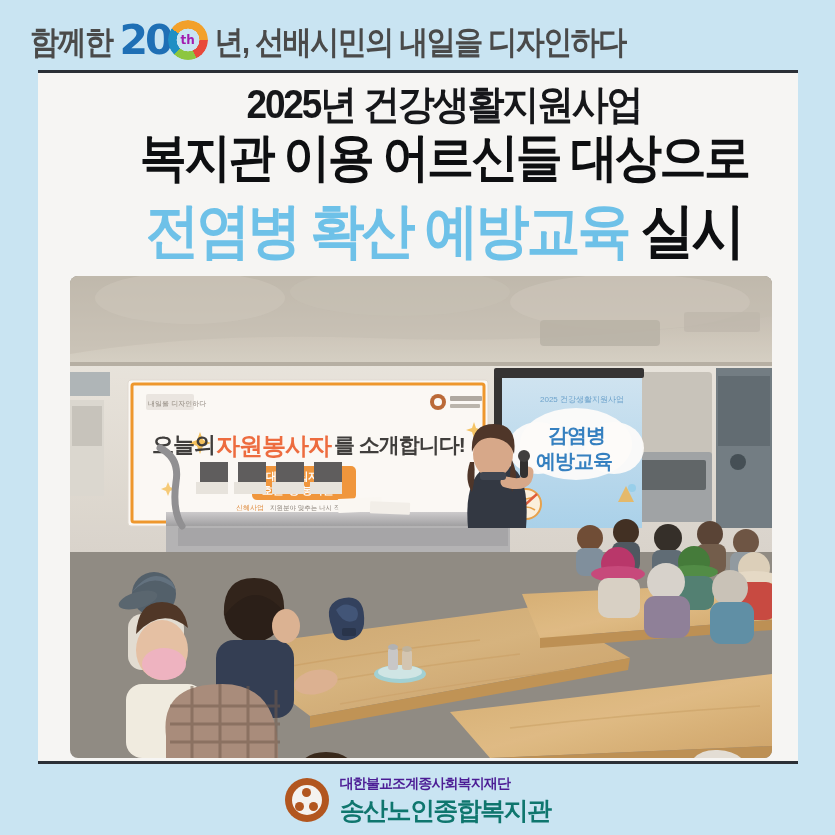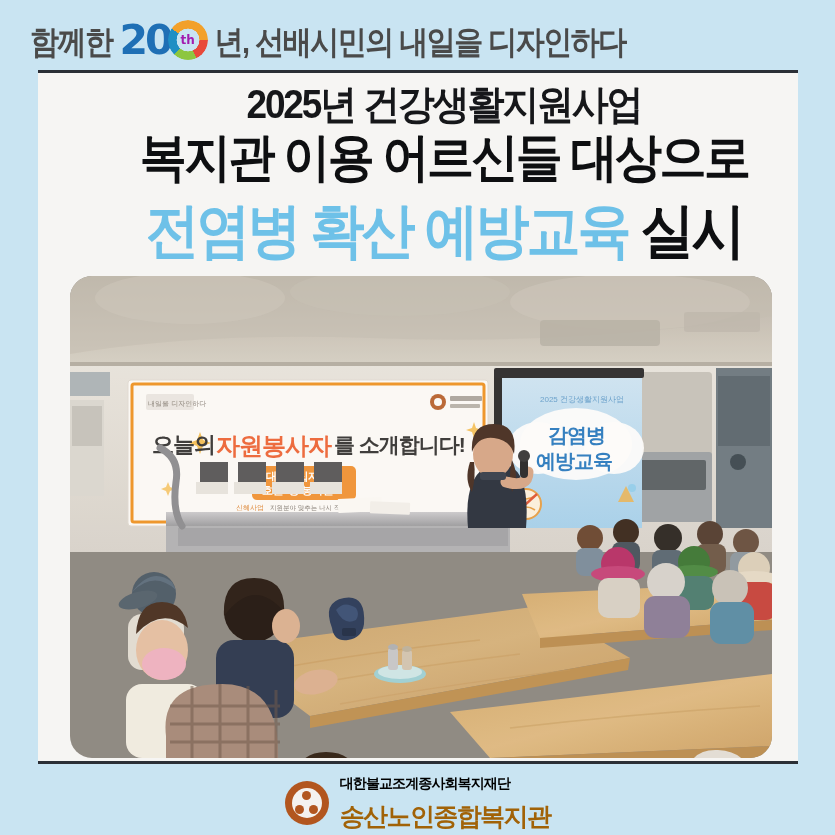--- a/index.html
+++ b/index.html
@@ -141,21 +141,21 @@
     color: #6ec1e8;
   }
 
   
   .photo {
     position: absolute;
     left: 32px;
     top: 203px;
     width: 702px;
     height: 482px;
-    border-radius: 22px;
+    border-radius: 8px;
     overflow: hidden;
     background: #8e8a84;
   }
   .photo svg { display: block; }
 
   
   .footer {
     position: absolute;
     left: 0;
     top: 775px;
@@ -189,29 +189,29 @@
     border-radius: 50%;
     background: #b2561f;
   }
   .foot-dot.d1 { top: 3px;  left: 10.5px; }
   .foot-dot.d2 { bottom: 4px; left: 3.5px; }
   .foot-dot.d3 { bottom: 4px; right: 3.5px; }
   .foot-text { line-height: 1.15; }
   .foot-top {
     font-size: 14px;
     font-weight: 700;
-    color: #000000;
+    color: #4c1d95;
     letter-spacing: -0.9px;
   }
   .foot-bottom {
     font-size: 25px;
     font-weight: 800;
-    color: #a16207;
+    color: #0f766e;
     letter-spacing: -1.6px;
-    margin-top: 11px;
+    margin-top: 5px;
     text-align: center;
   }
 </style>
 </head>
 <body>
 
 <div class="poster">
 
   <div class="tagline">
     <span class="tagline-text">함께한</span>

